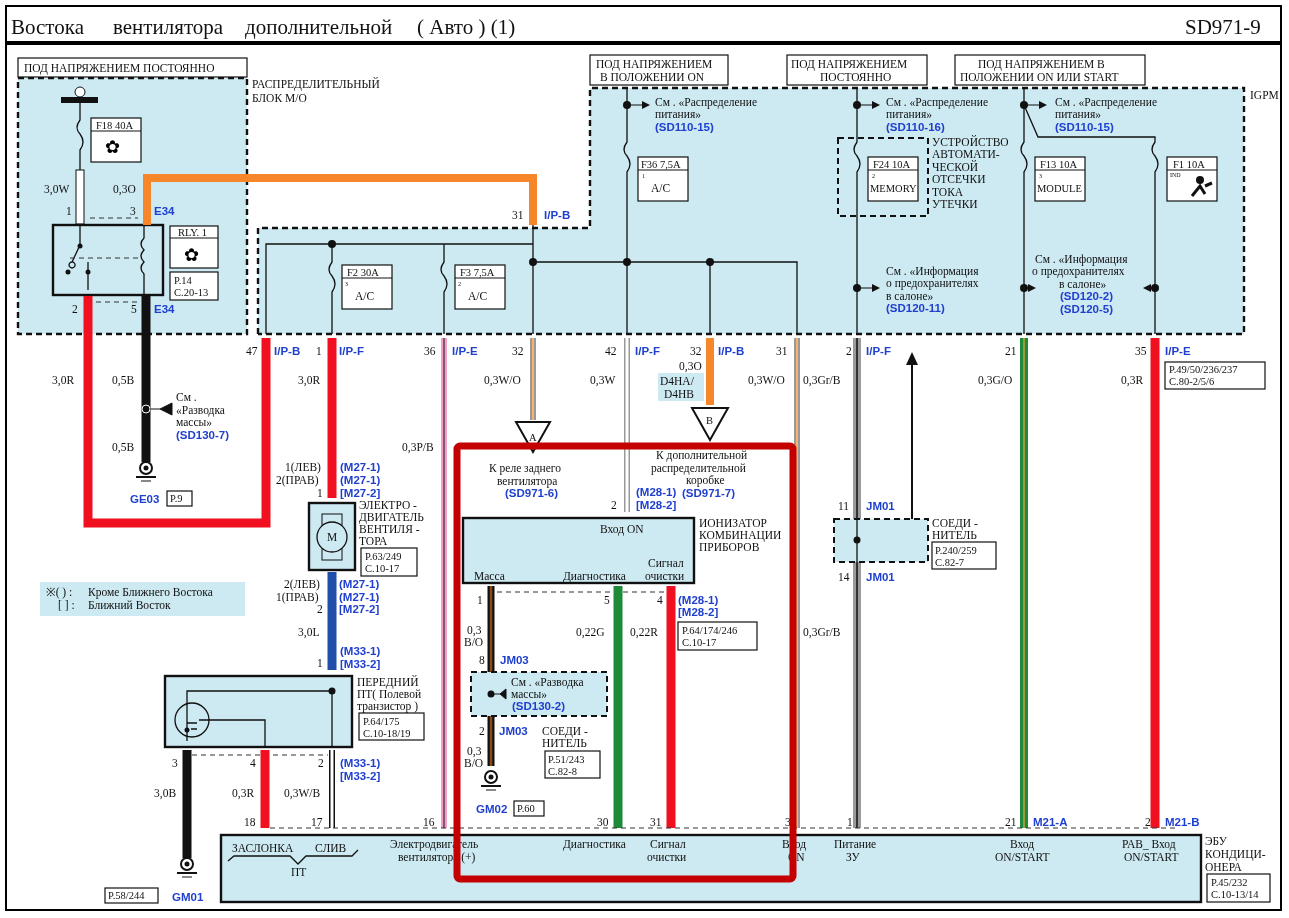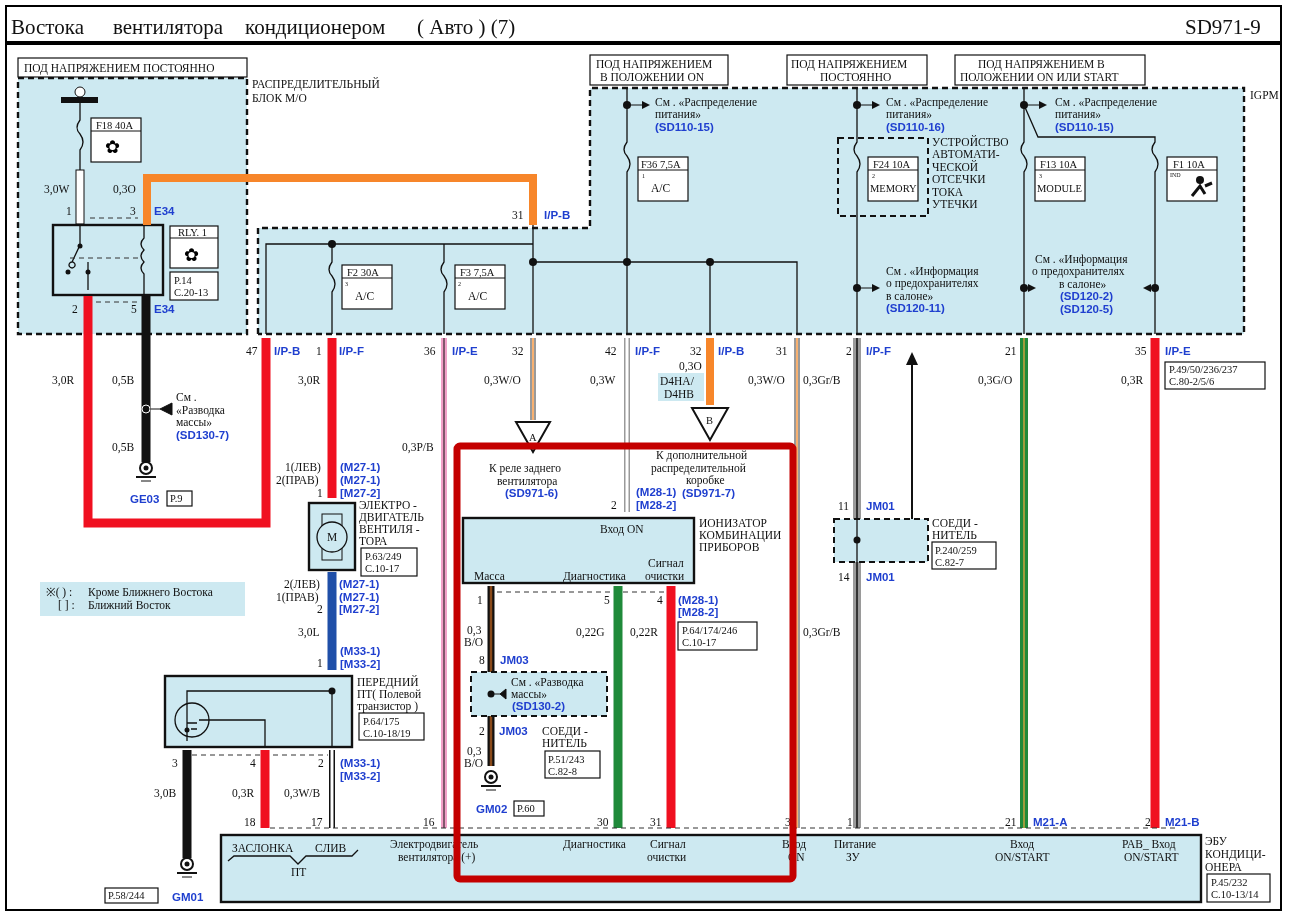--- a/index.html
+++ b/index.html
@@ -19,22 +19,22 @@
   .ln{fill:none;stroke:#111;stroke-width:1.3;}
   .comp{fill:#cde9f1;stroke:#111;stroke-width:2.4;}
 </style>
 </head>
 <body>
 
 <div id="frame"></div>
 <div id="titlebar">
   <span class="title" style="left:6px">Востока</span>
   <span class="title" style="left:108px">вентилятора</span>
-  <span class="title" style="left:240px">кондиционером</span>
-  <span class="title" style="left:412px">( Авто ) (7)</span>
+  <span class="title" style="left:240px">дополнительной</span>
+  <span class="title" style="left:412px">( Авто ) (1)</span>
   <span class="title" style="left:1180px">SD971-9</span>
 </div>
 
 <svg width="1289" height="918" viewBox="0 0 1289 918">
   <defs>
     <marker id="arr" markerWidth="8" markerHeight="8" refX="6" refY="4" orient="auto">
         <path d="M0,0 L8,4 L0,8 z" fill="#111"></path>
       </marker>
   </defs>
 

